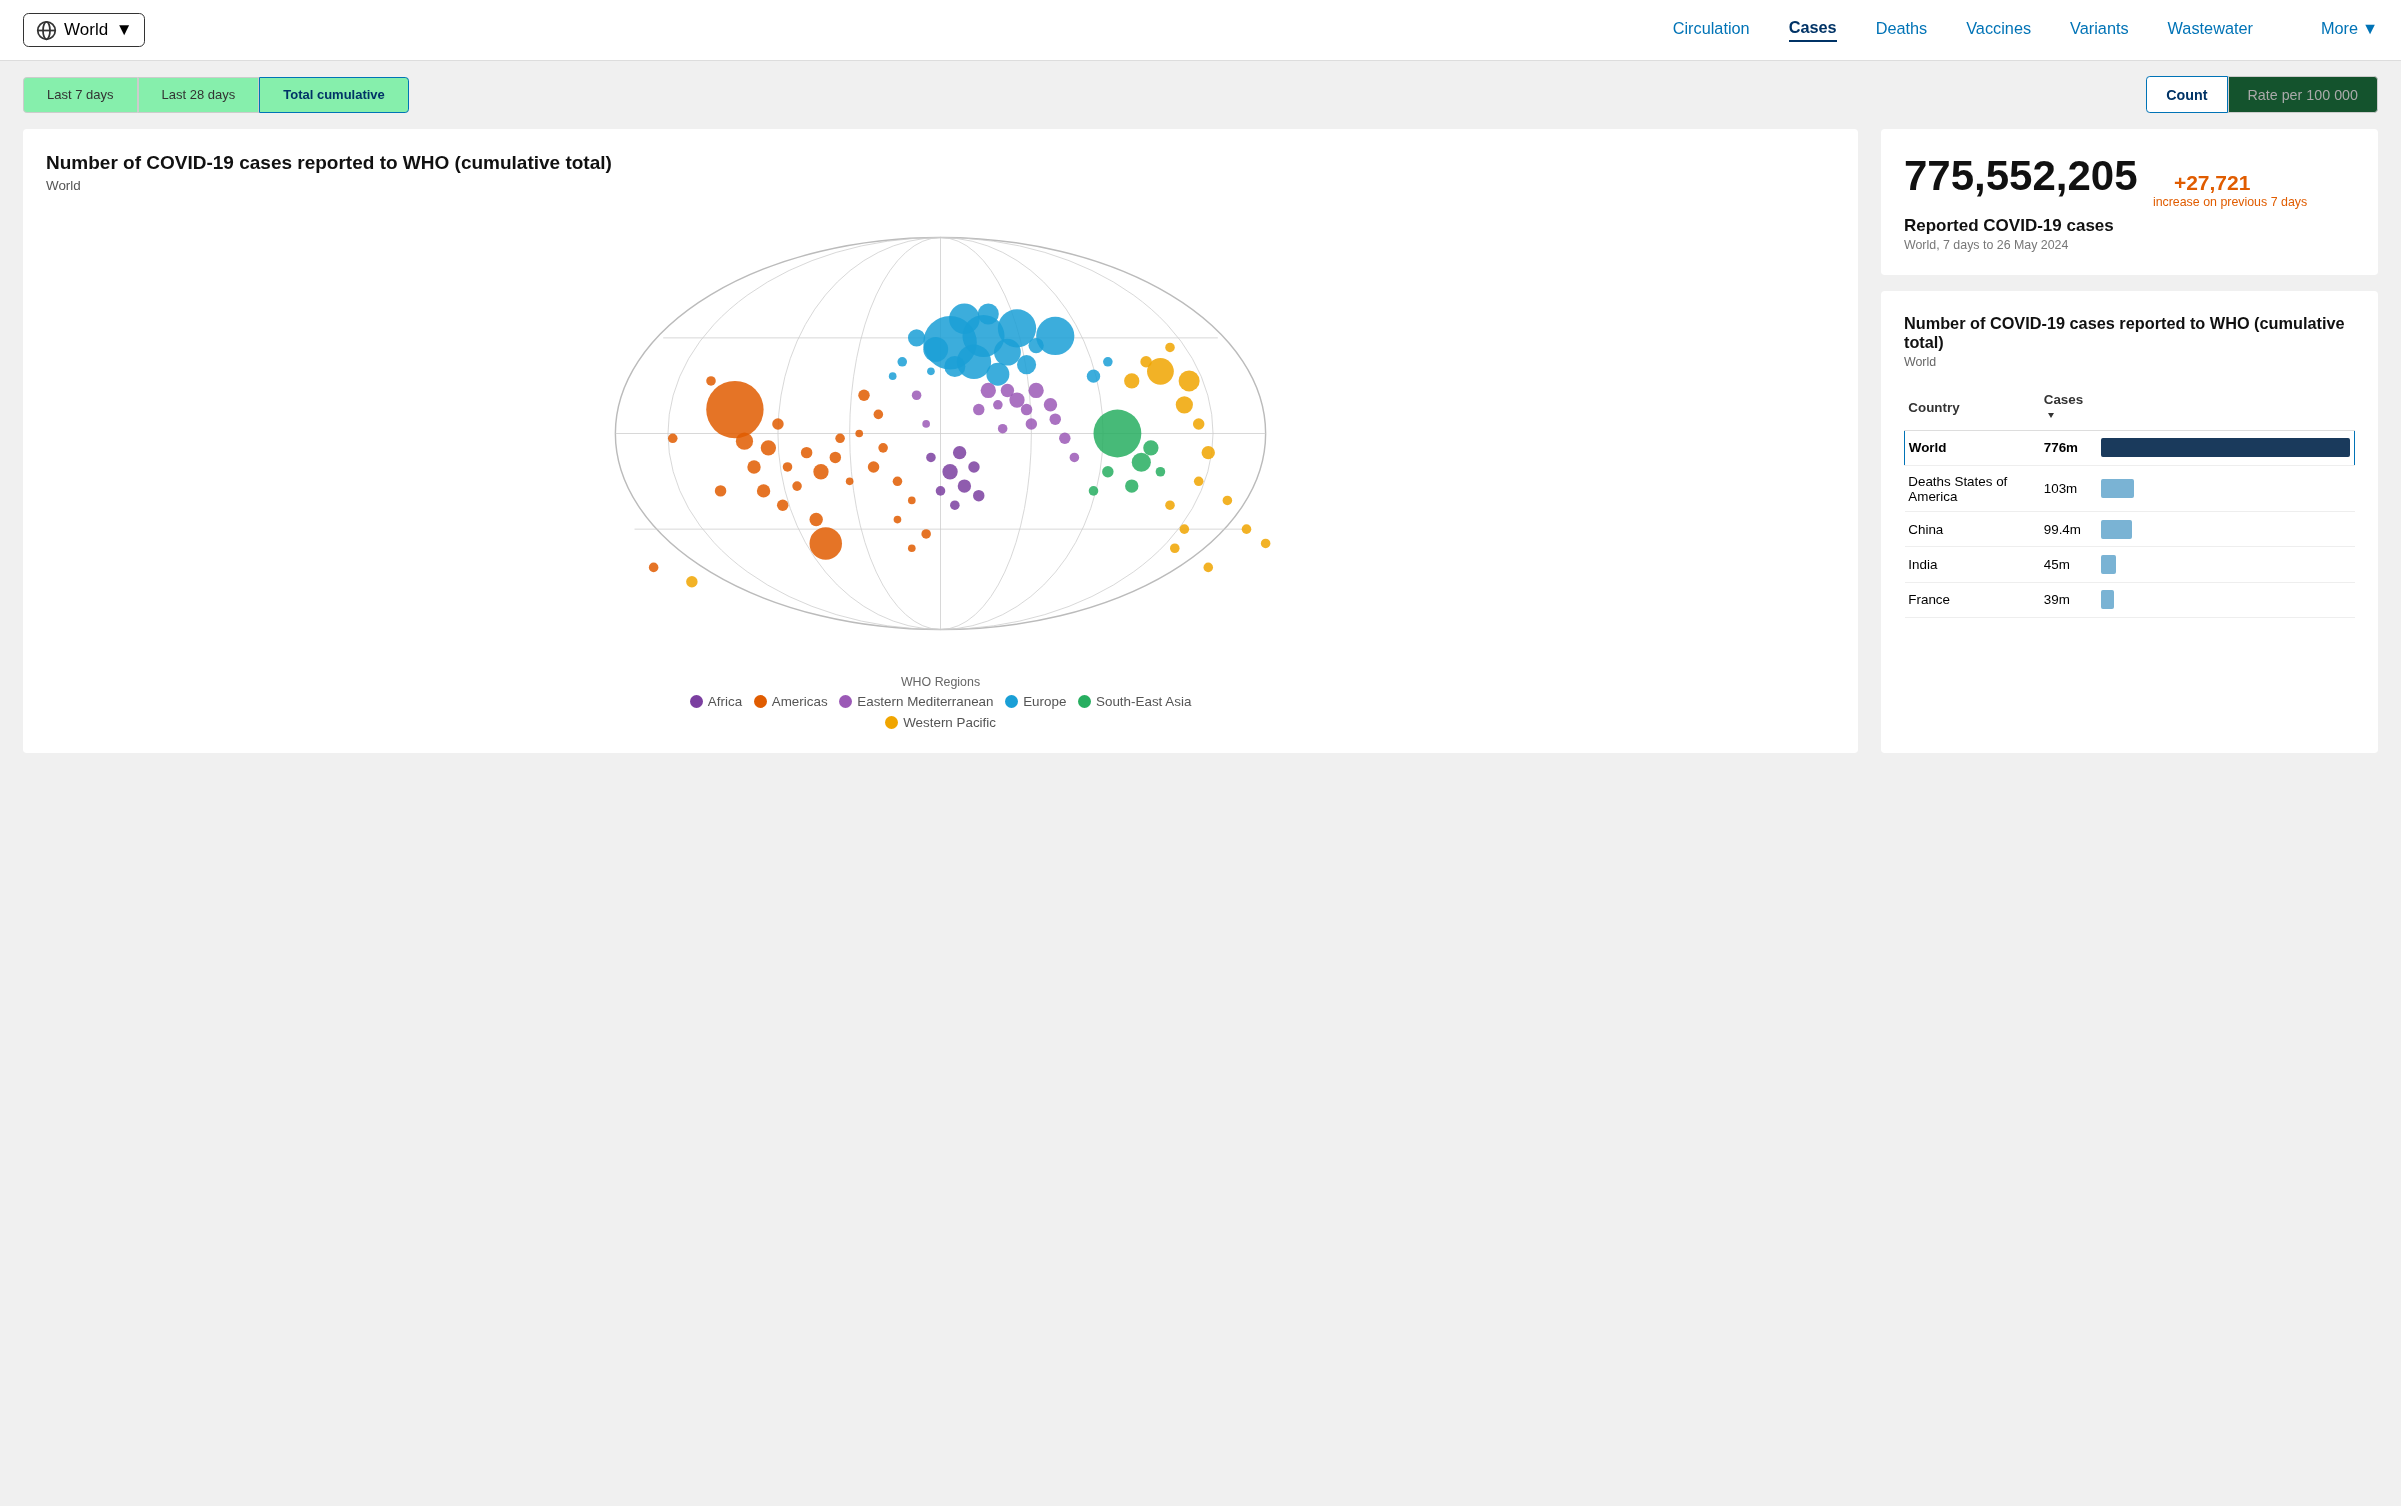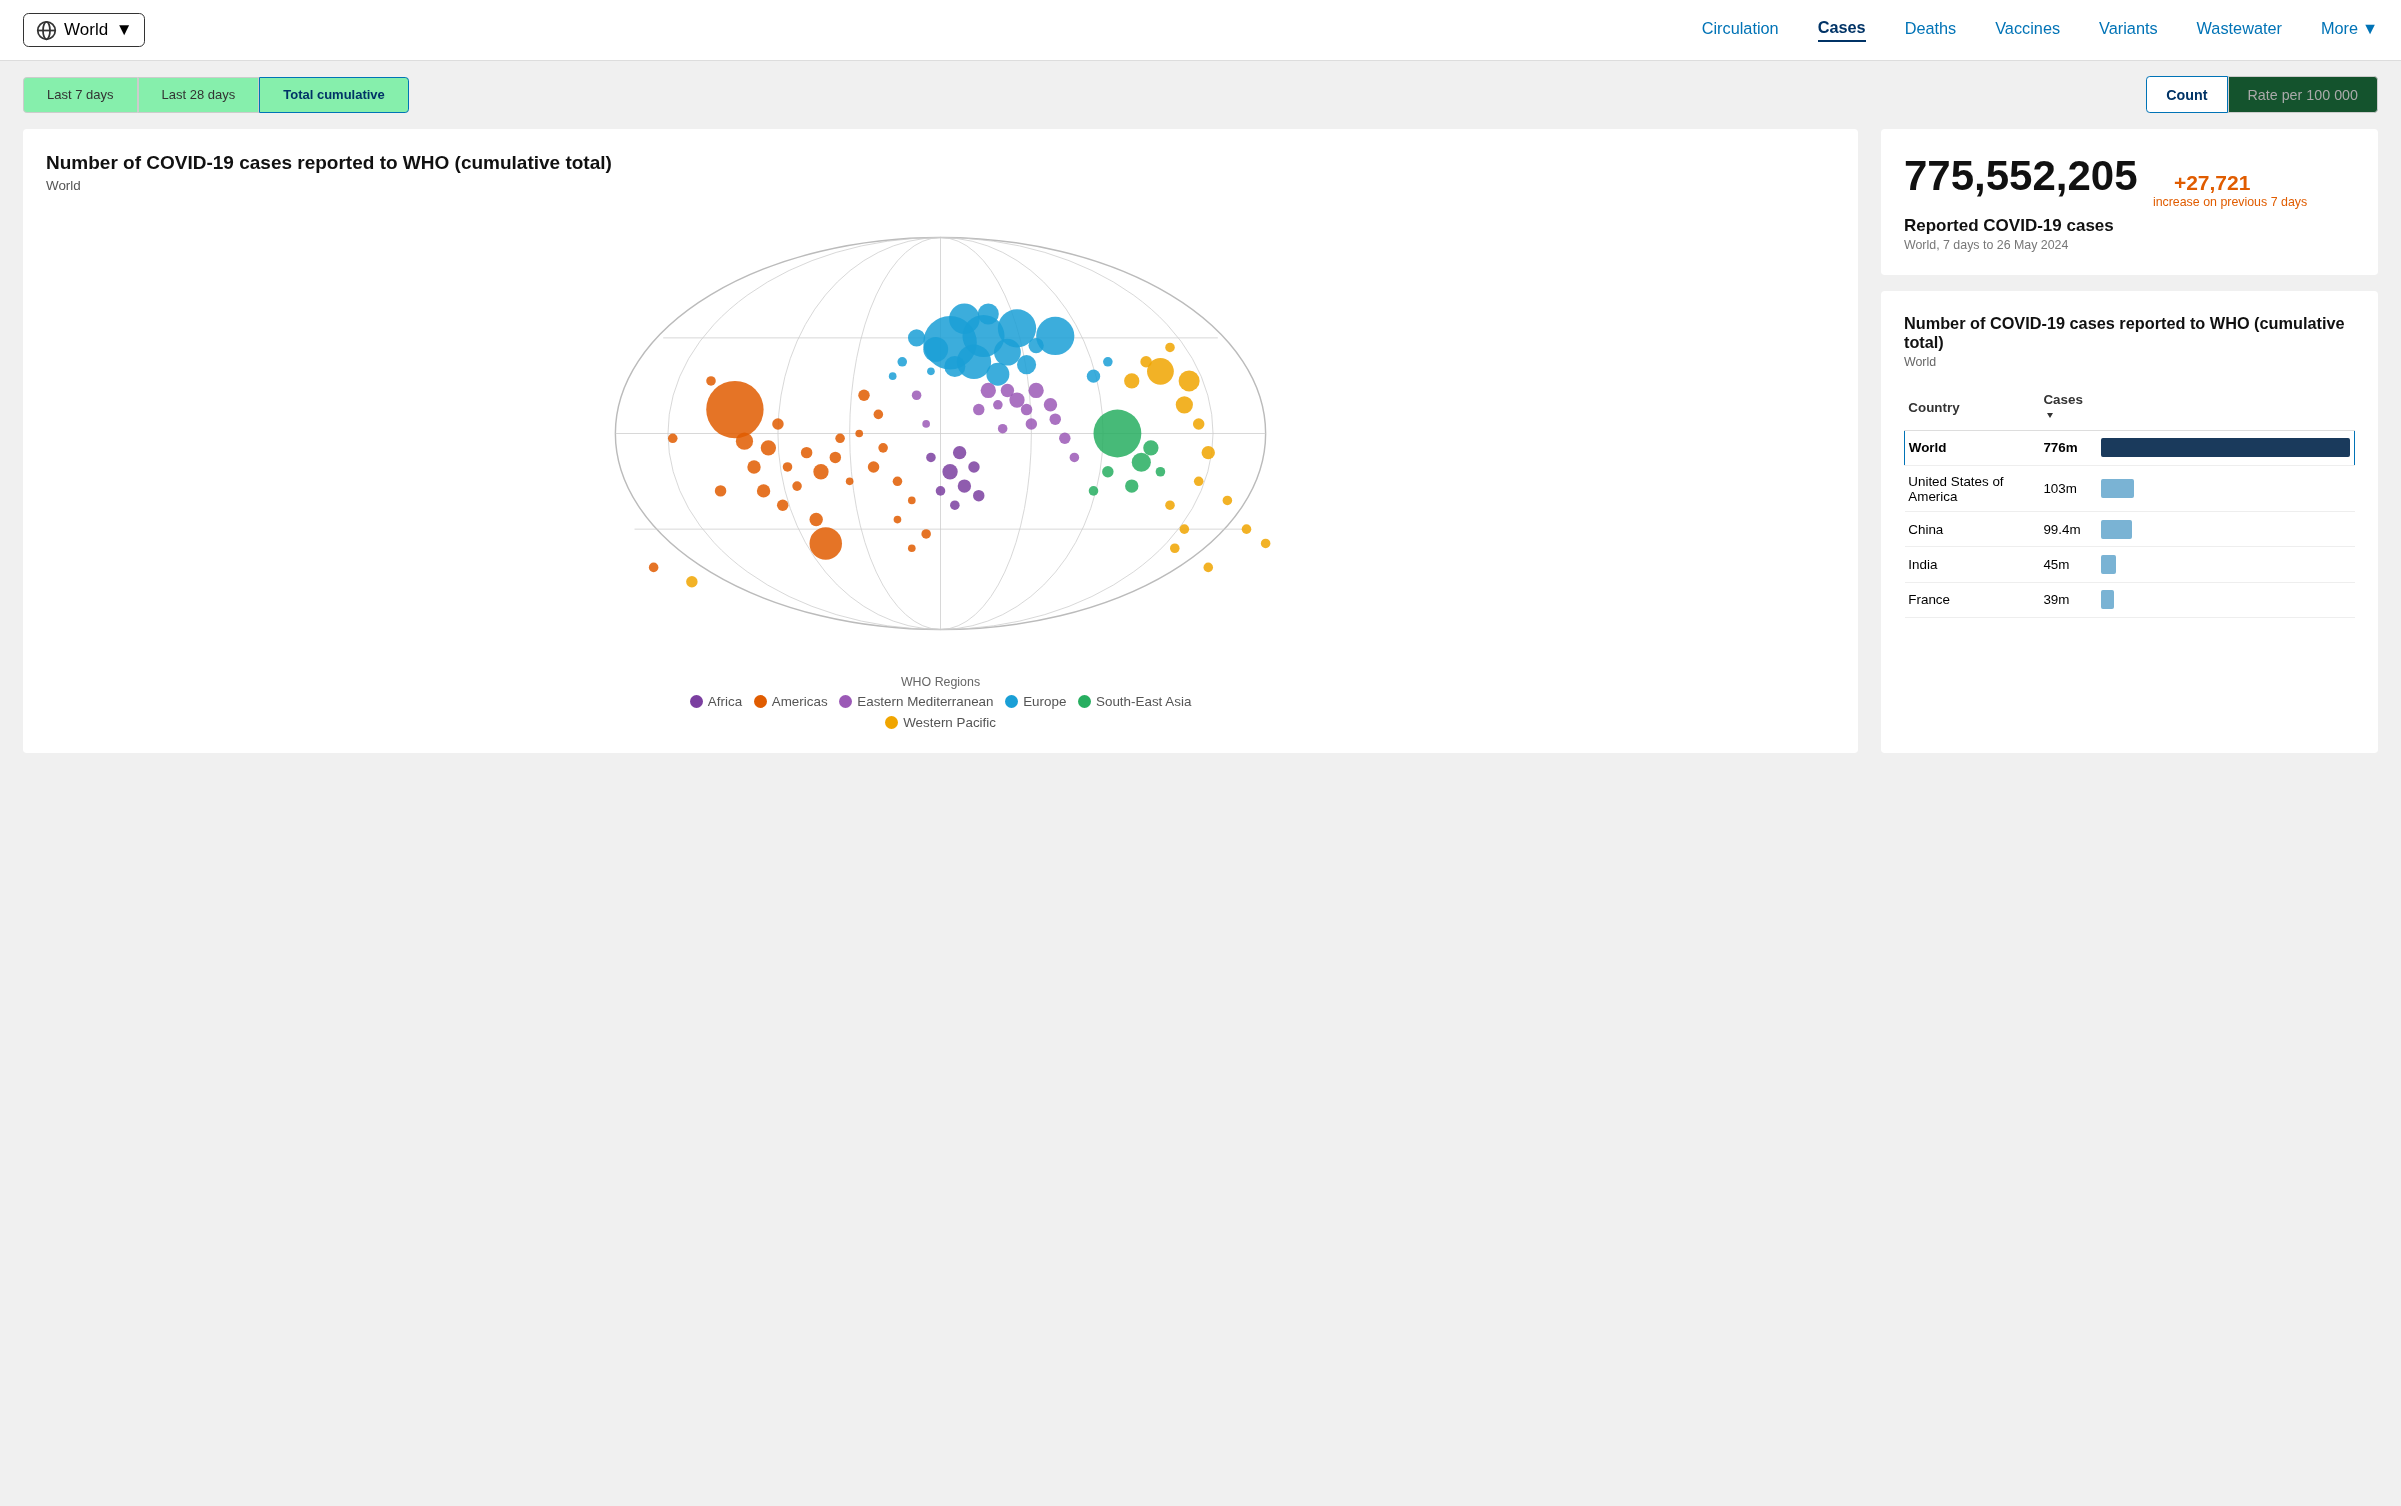--- a/index.html
+++ b/index.html
@@ -42,20 +42,21 @@
       padding-bottom: 3.8px;
     }
     .nav-item.active {
       color: #003366;
       border-bottom: 2.9px solid #003366;
       font-weight: 600;
     }
     .nav-more {
       display: flex;
       gap: 3.8px;
+      margin-left: 29px;
     }
 
     
     .content {
       padding: 15.3px 23px;
     }
 
     
     .time-tabs {
       display: flex;
@@ -514,21 +515,21 @@
                 <td>World</td>
                 <td>776m</td>
                 <td>
                   <div class="bar-cell">
                     <div class="bar" style="width:249px;background:#1a3a5c"></div>
                   </div>
                 </td>
               </tr>
 
               <tr>
-                <td>United States of America</td>
+                <td>Deaths States of America</td>
                 <td>103m</td>
                 <td>
                   <div class="bar-cell">
                     <div class="bar" style="width:32.5px;background:#7ab3d4"></div>
                   </div>
                 </td>
               </tr>
 
               <tr>
                 <td>China</td>

